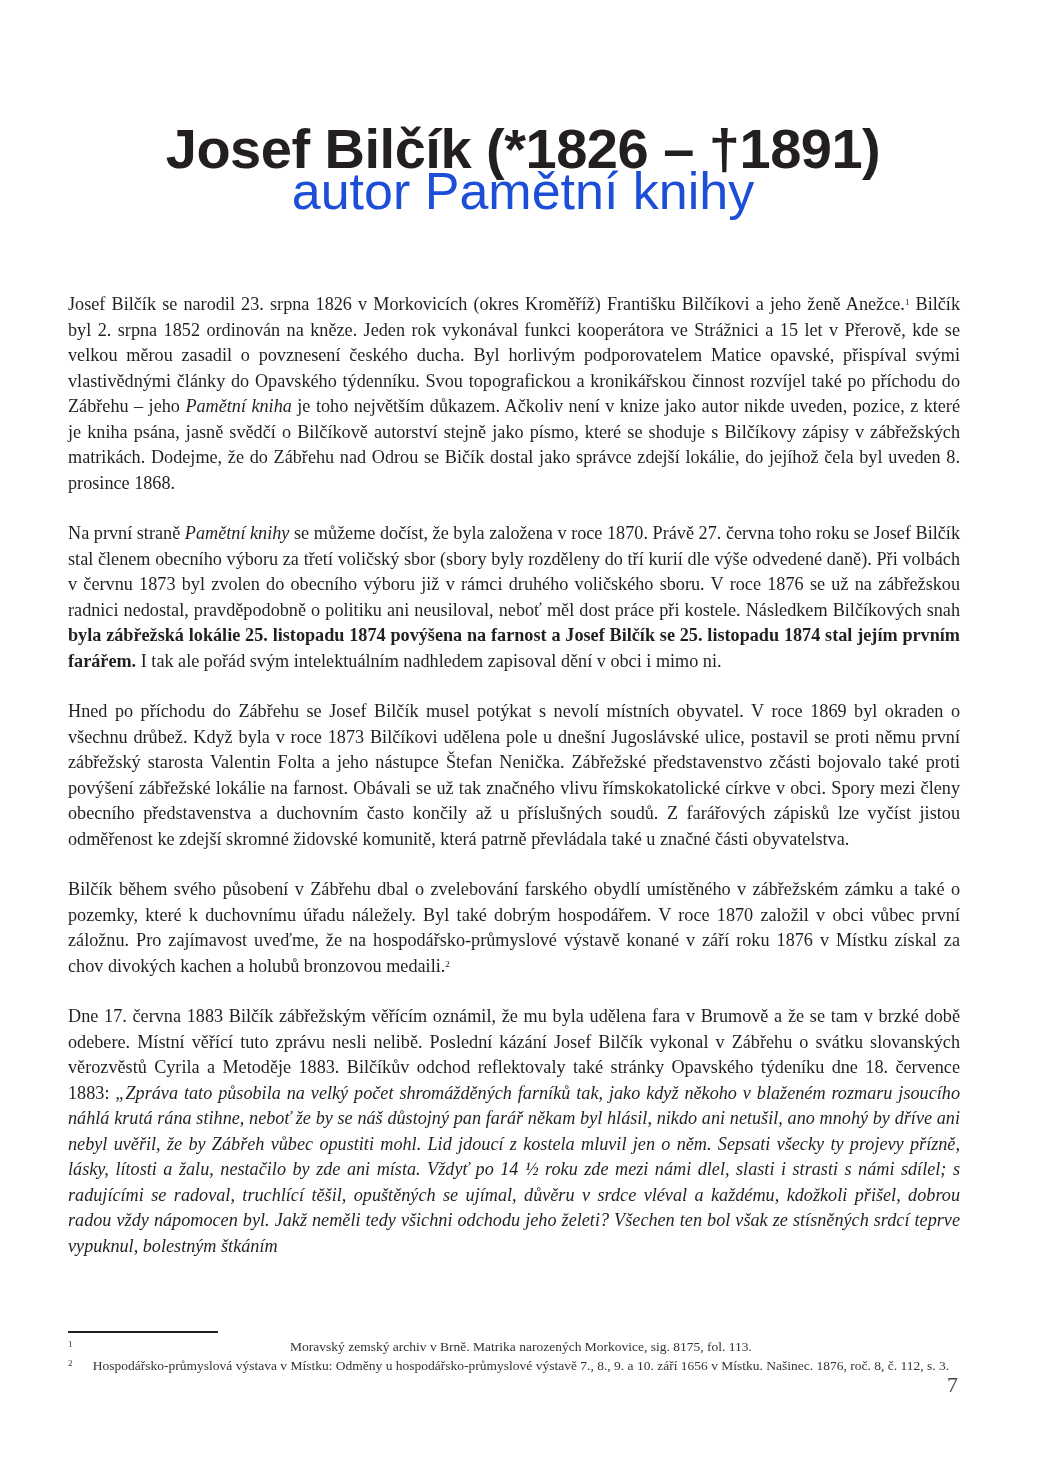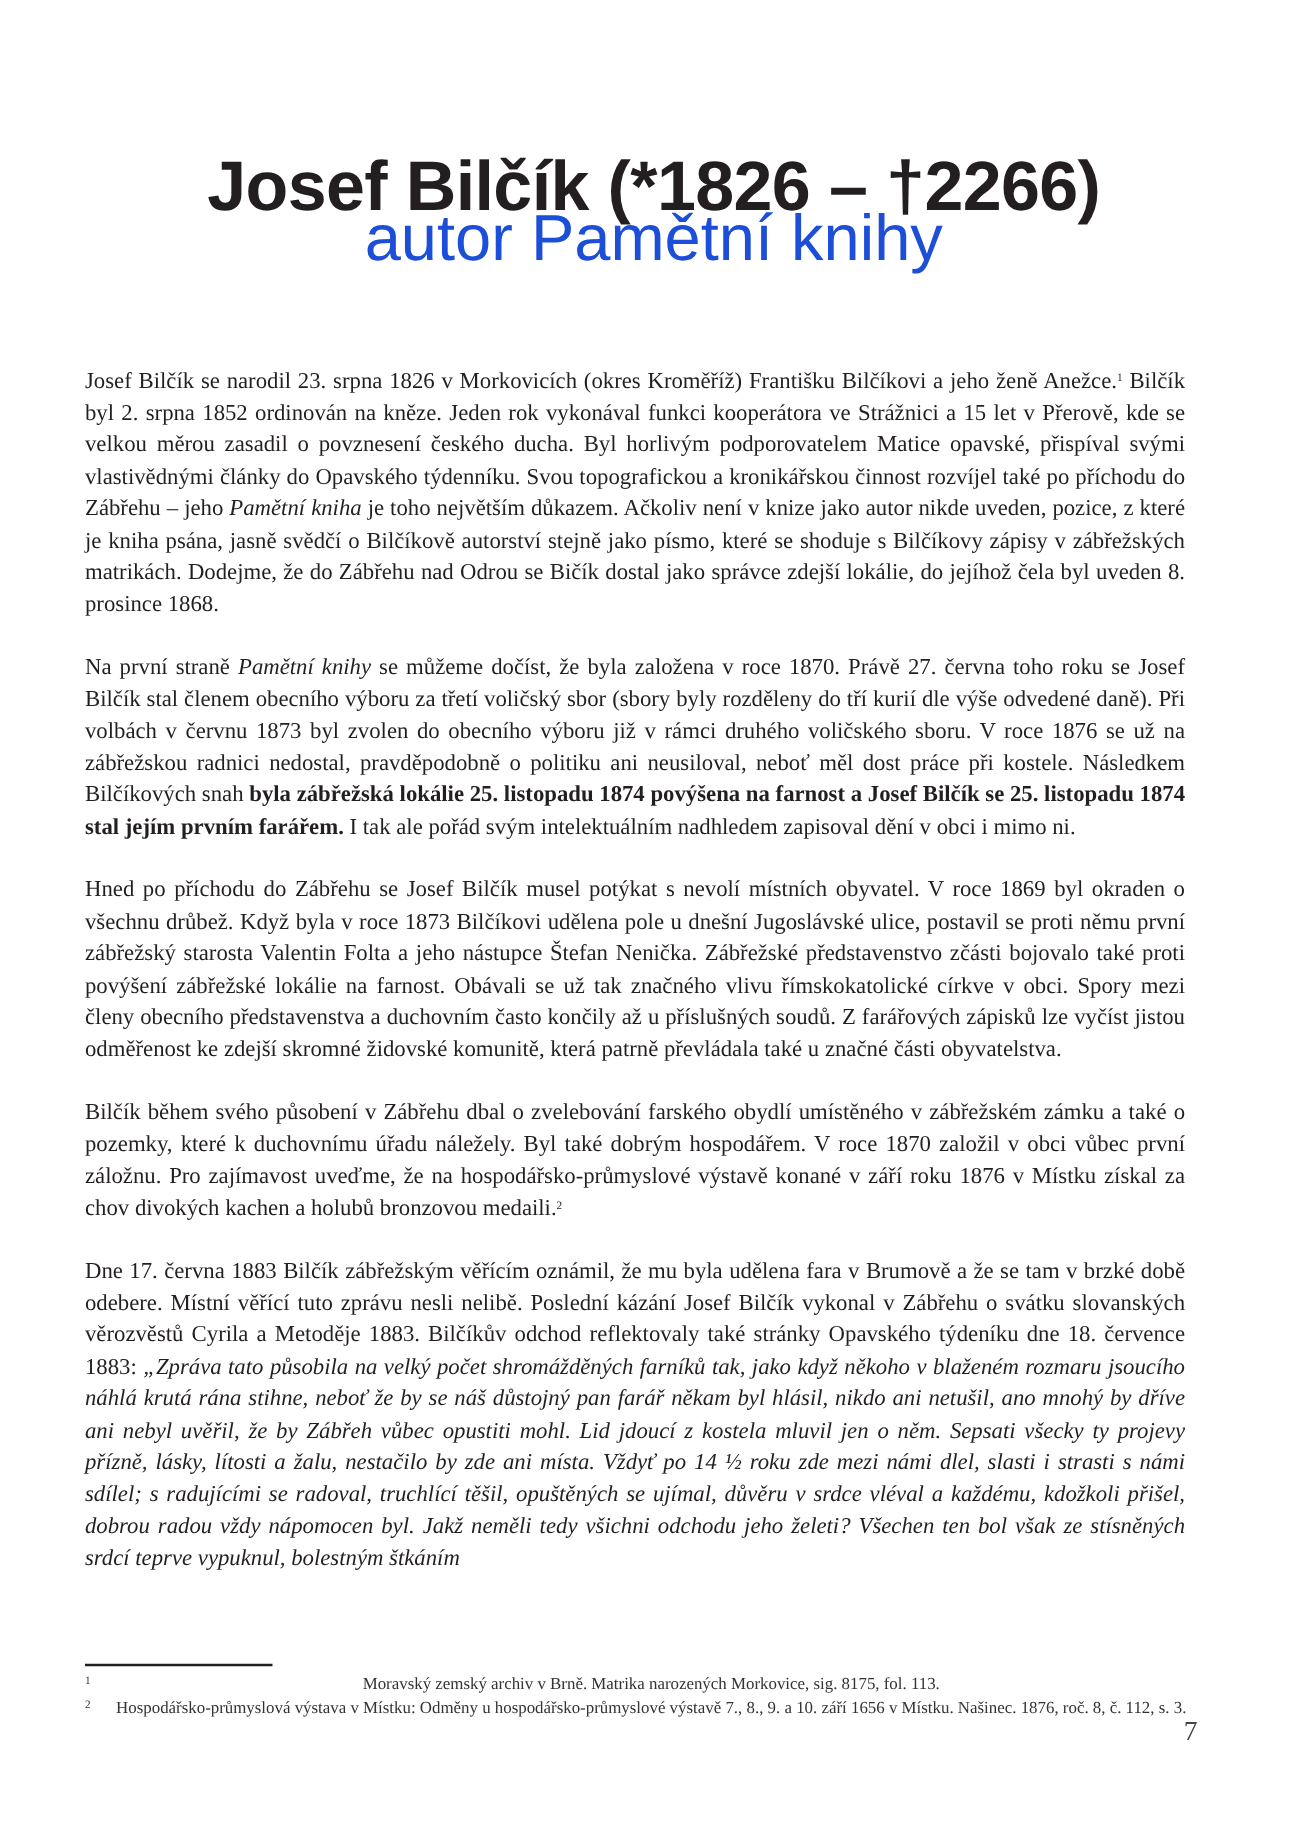--- a/index.html
+++ b/index.html
@@ -13,21 +13,21 @@
     .subtitle {
       position: absolute; left: 0; right: 0; top: 158px; text-align: center;
       font-family: "Liberation Sans", sans-serif; font-weight: normal;
       font-size: 52px; color: #1d4ed8; line-height: 66px; white-space: nowrap;
     }
     .body {
       position: absolute; left: 68px; width: 892px; top: 292px;
       font-family: "Liberation Serif", serif; font-size: 18.2px; line-height: 25.5px;
       text-align: justify; color: #231f20;
     }
-    .body p { margin: 0 12px 25px 0; hyphens: manual; }
+    .body p { margin: 0 0 25px 0; hyphens: manual; }
     .body sup { font-size: 9px; vertical-align: top; position: relative; top: -2px; }
     .body em { font-style: italic; }
     .body strong { font-weight: bold; }
     .footnote-rule {
       position: absolute; left: 68px; top: 1331px; width: 150px; height: 2px; background: #231f20;
     }
     .footnotes {
       position: absolute; left: 68px; width: 892px; top: 1337px;
       font-family: "Liberation Serif", serif; font-size: 13.5px; line-height: 19px; color: #333333;
     }
@@ -35,21 +35,21 @@
     .fn-num { width: 14px; flex: 0 0 14px; font-size: 9px; line-height: 14px; }
     .fn-text { flex: 1; text-align: center; }
     .page-number {
       position: absolute; right: 88px; top: 1372px;
       font-family: "Liberation Serif", serif; font-size: 22px; color: #444444;
     }
   </style>
 </head>
 <body>
 
-<h1 class="title">Josef Bilčík (*1826 – †2266)</h1>
+<h1 class="title">Josef Bilčík (*1826 – †1891)</h1>
 <div class="subtitle">autor Pamětní knihy</div>
 
 <div class="body">
   <p><span>Josef Bilčík se narodil 23. srpna 1826 v Morkovicích (okres Kroměříž) Františku Bilčíkovi a jeho ženě Anežce.</span><sup>1</sup><span> Bilčík byl 2. srpna 1852 ordinován na kněze. Jeden rok vykonával funkci kooperátora ve Strážnici a 15 let v Přerově, kde se velkou měrou zasadil o povznesení českého ducha. Byl horlivým podporovatelem Matice opavské, přispíval svými vlastivědnými články do Opavského týdenníku. Svou topografickou a kronikářskou činnost rozvíjel také po příchodu do Zábřehu – jeho </span><em>Pamětní kniha</em><span> je toho největším důkazem. Ačkoliv není v knize jako autor nikde uveden, pozice, z které je kniha psána, jasně svědčí o Bilčíkově autorství stejně jako písmo, které se shoduje s Bilčíkovy zápisy v zábřežských matrikách. Dodejme, že do Zábřehu nad Odrou se Bičík dostal jako správce zdejší lokálie, do jejíhož čela byl uveden 8. prosince 1868.</span></p>
 
   <p><span>Na první straně </span><em>Pamětní knihy</em><span> se můžeme dočíst, že byla založena v roce 1870. Právě 27. června toho roku se Josef Bilčík stal členem obecního výboru za třetí voličský sbor (sbory byly rozděleny do tří kurií dle výše odvedené daně). Při volbách v červnu 1873 byl zvolen do obecního výboru již v rámci druhého voličského sboru. V roce 1876 se už na zábřežskou radnici nedostal, pravděpodobně o politiku ani neusiloval, neboť měl dost práce při kostele. Následkem Bilčíkových snah </span><strong>byla zábřežská lokálie 25. listopadu 1874 povýšena na farnost a Josef Bilčík se 25. listopadu 1874 stal jejím prvním farářem.</strong><span> I tak ale pořád svým intelektuálním nadhledem zapisoval dění v obci i mimo ni.</span></p>
 
   <p>Hned po příchodu do Zábřehu se Josef Bilčík musel potýkat s nevolí místních obyvatel. V roce 1869 byl okraden o všechnu drůbež. Když byla v roce 1873 Bilčíkovi udělena pole u dnešní Jugoslávské ulice, postavil se proti němu první zábřežský starosta Valentin Folta a jeho nástupce Štefan Nenička. Zábřežské představenstvo zčásti bojovalo také proti povýšení zábřežské lokálie na farnost. Obávali se už tak značného vlivu římskokatolické církve v obci. Spory mezi členy obecního představenstva a duchovním často končily až u příslušných soudů. Z farářových zápisků lze vyčíst jistou odměřenost ke zdejší skromné židovské komunitě, která patrně převládala také u značné části obyvatelstva.</p>
 
   <p><span>Bilčík během svého působení v Zábřehu dbal o zvelebování farského obydlí umístěného v zábřežském zámku a také o pozemky, které k duchovnímu úřadu náležely. Byl také dobrým hospodářem. V roce 1870 založil v obci vůbec první záložnu. Pro zajímavost uveďme, že na hospodářsko-průmyslové výstavě konané v září roku 1876 v Místku získal za chov divokých kachen a holubů bronzovou medaili.</span><sup>2</sup></p>

